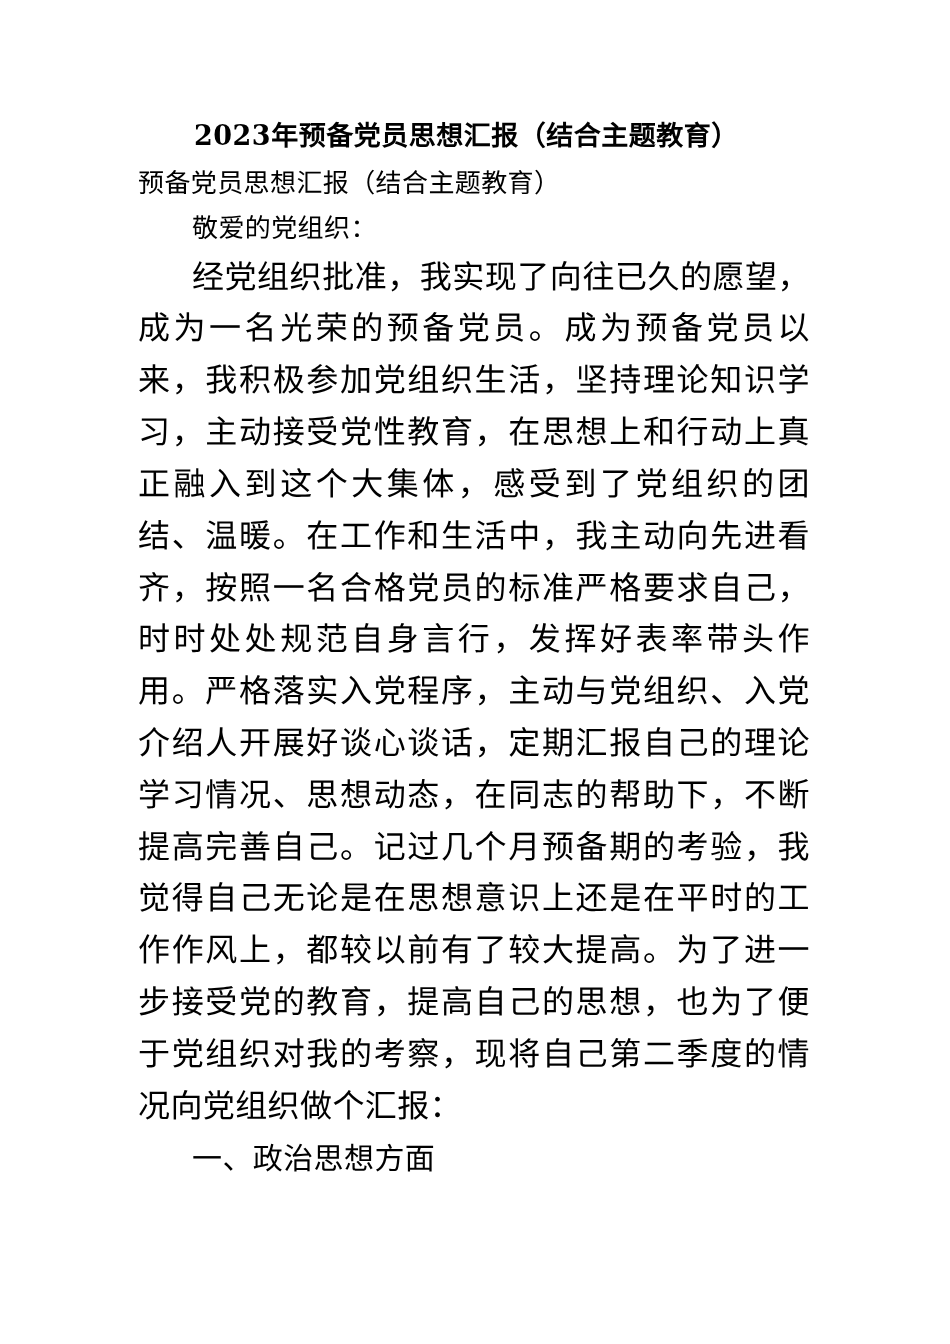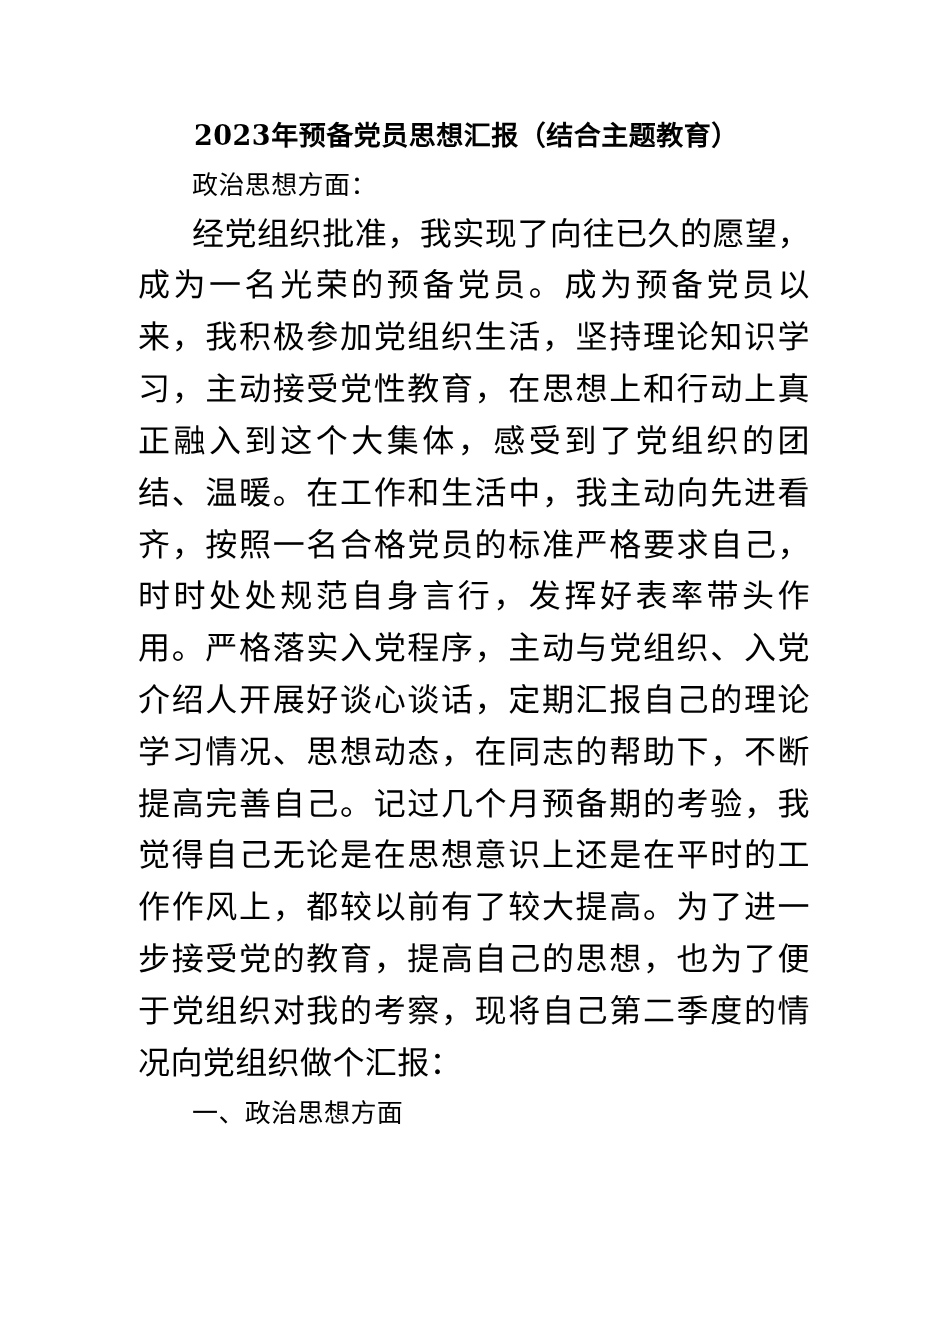--- a/index.html
+++ b/index.html
@@ -49,28 +49,29 @@
   .para {
     font-size: 32px;
     line-height: 1.62;
     margin: 0 0 2px 0;
     text-indent: 54px;
     text-align: justify;
     text-justify: inter-ideograph;
     letter-spacing: 0.4px;
   }
   .section-heading {
-    font-size: 26px;
+    font-size: 30px;
     line-height: 1.62;
     margin: 0 0 19px 0;
     text-indent: 54px;
     letter-spacing: 0.4px;
   }
 </style>
 </head>
 <body>
 
 <div class="page">
   <h1 class="doc-title">2023年预备党员思想汇报（结合主题教育）</h1>
-  <p class="salutation">政治思想方面：</p>
+  <p class="subtitle">预备党员思想汇报（结合主题教育）</p>
+  <p class="salutation">敬爱的党组织：</p>
   <p class="para">经党组织批准，我实现了向往已久的愿望，成为一名光荣的预备党员。成为预备党员以来，我积极参加党组织生活，坚持理论知识学习，主动接受党性教育，在思想上和行动上真正融入到这个大集体，感受到了党组织的团结、温暖。在工作和生活中，我主动向先进看齐，按照一名合格党员的标准严格要求自己，时时处处规范自身言行，发挥好表率带头作用。严格落实入党程序，主动与党组织、入党介绍人开展好谈心谈话，定期汇报自己的理论学习情况、思想动态，在同志的帮助下，不断提高完善自己。记过几个月预备期的考验，我觉得自己无论是在思想意识上还是在平时的工作作风上，都较以前有了较大提高。为了进一步接受党的教育，提高自己的思想，也为了便于党组织对我的考察，现将自己第二季度的情况向党组织做个汇报：</p>
   <p class="section-heading">一、政治思想方面</p>
 </div>
 
 </body></html>

